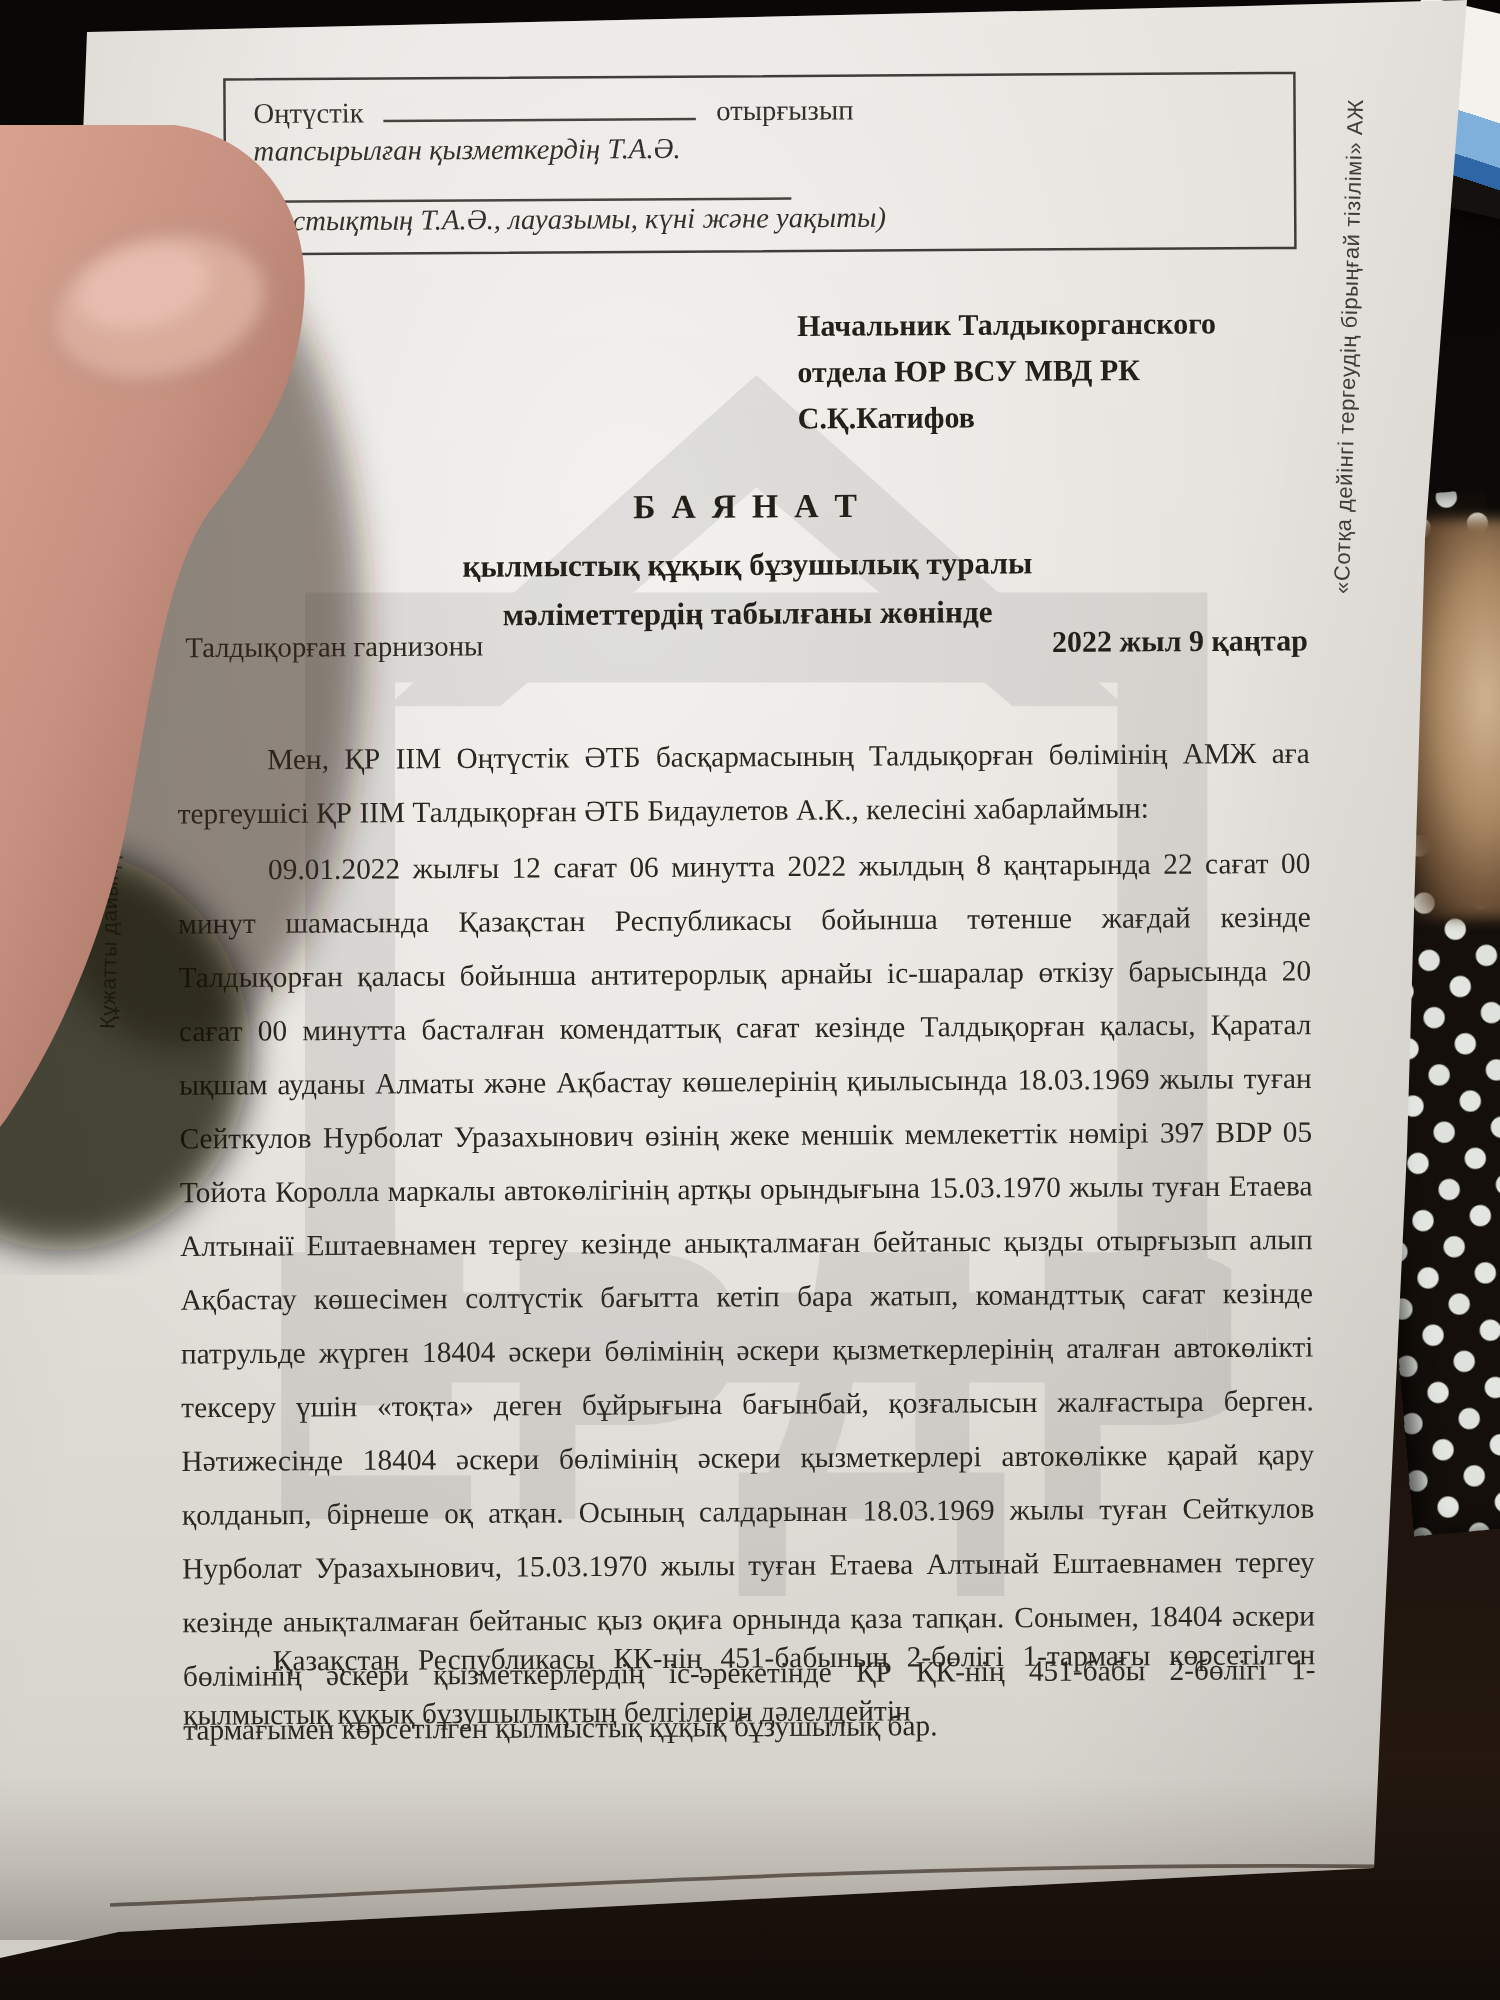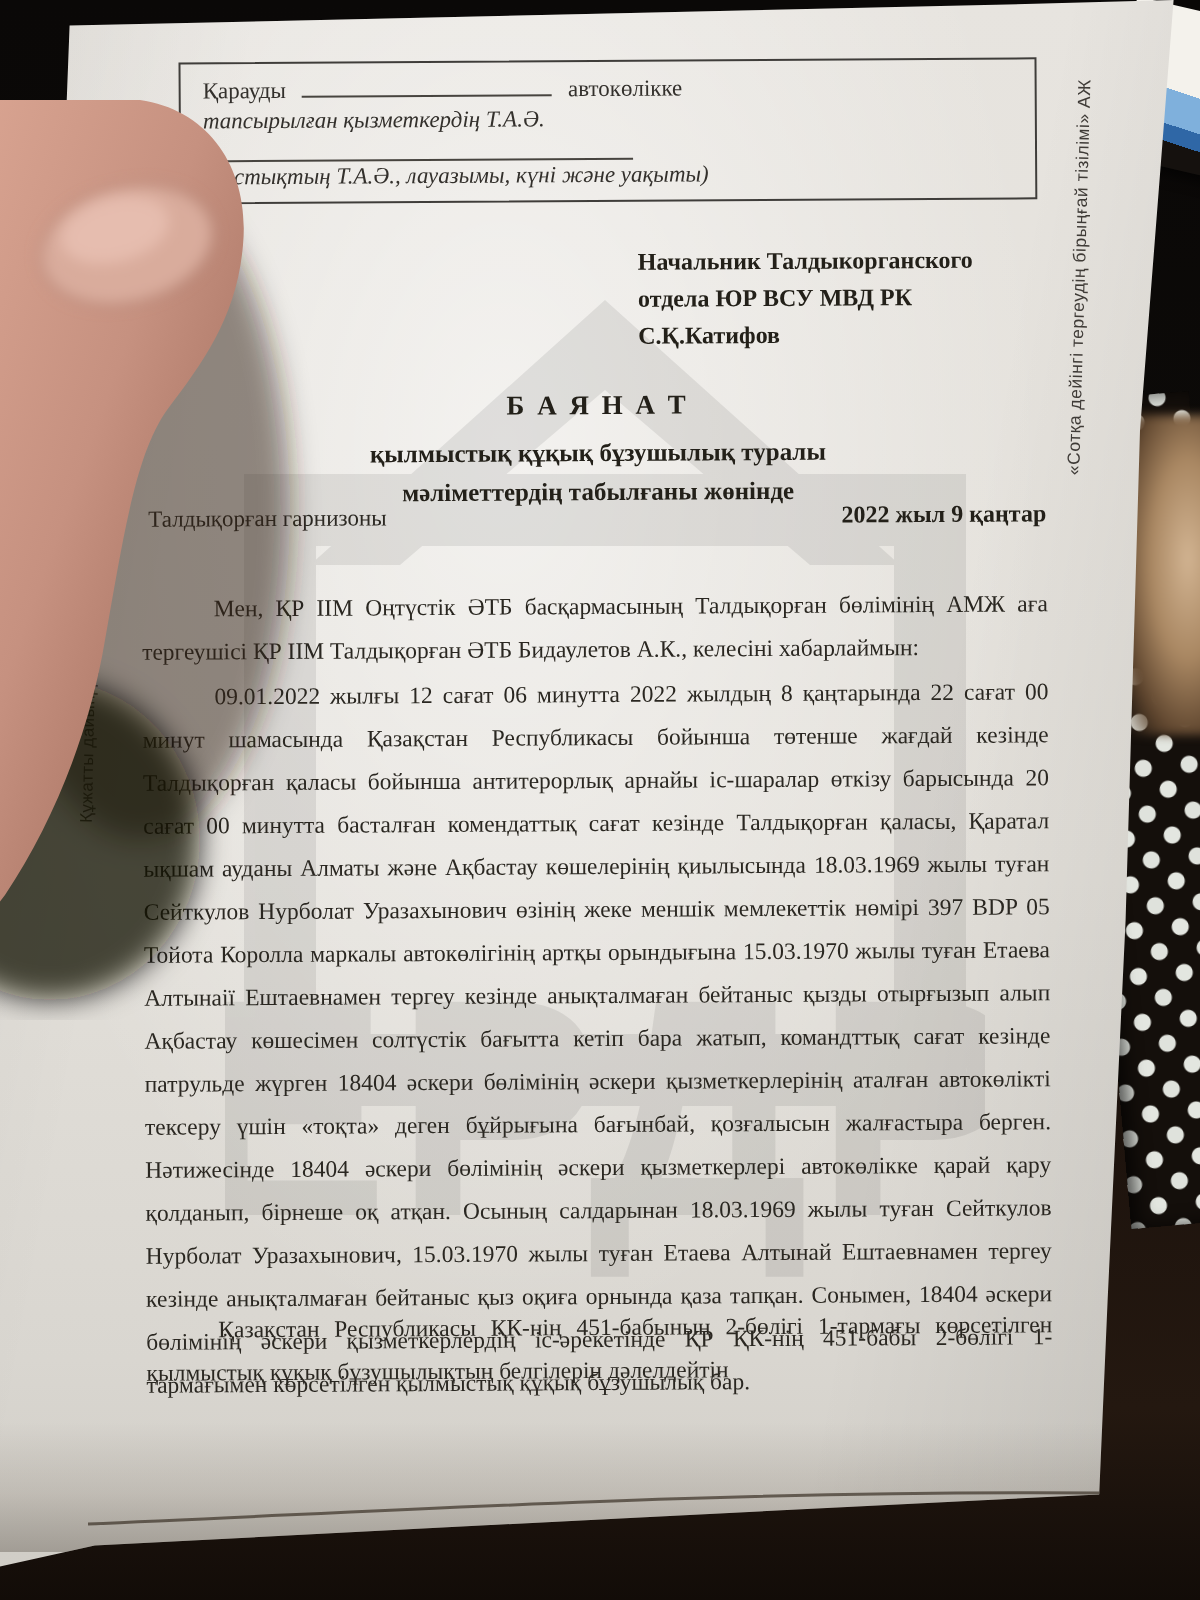--- a/index.html
+++ b/index.html
@@ -113,23 +113,23 @@
       <div class="vnote vnote-left">
         <span>Құжатты дайындады және қол қойды: Бидаулетов А.К., 09.01.2022 жылы, </span>
           <span class="email">erdr@kgp.kz</span>
       </div>
       <div class="vnote vnote-right">
         <span>«Сотқа дейінгі тергеудің бірыңғай тізілімі» АЖ</span>
       </div>
 
       <div class="hbox">
         <div class="row1">
-          <span>Қарауды</span>
+          <span>Оңтүстік</span>
           <span class="blank1"></span>
-          <span>автокөлікке</span>
+          <span>отырғызып</span>
         </div>
         <div class="row2">тапсырылған қызметкердің Т.А.Ә.</div>
         <div class="blank2"></div>
         <div class="row4">(бастықтың Т.А.Ә., лауазымы, күні және уақыты)</div>
       </div>
 
       <div class="addressee">
         <div>Начальник Талдыкорганского</div>
         <div>отдела ЮР ВСУ МВД РК</div>
         <div>С.Қ.Катифов</div>

